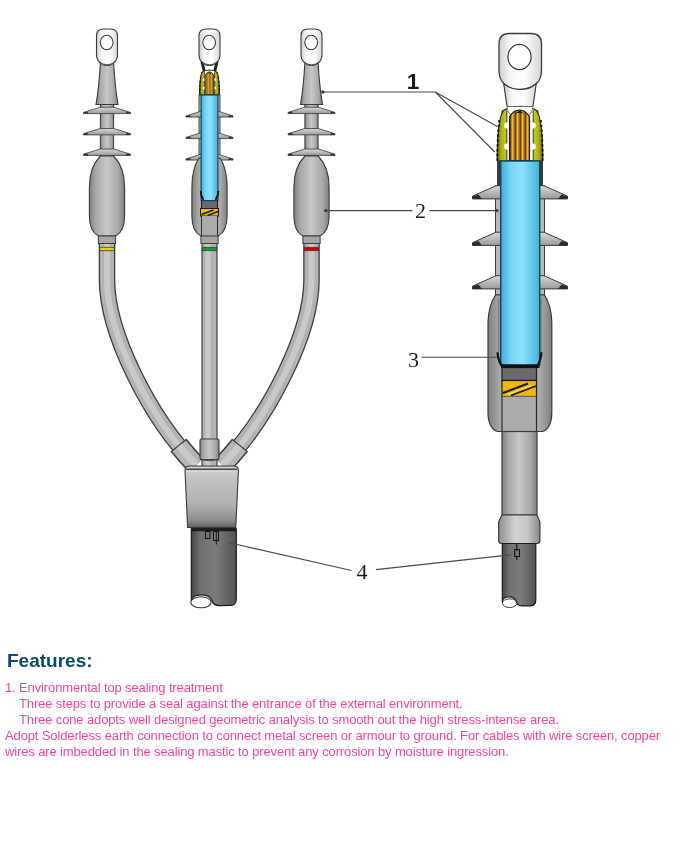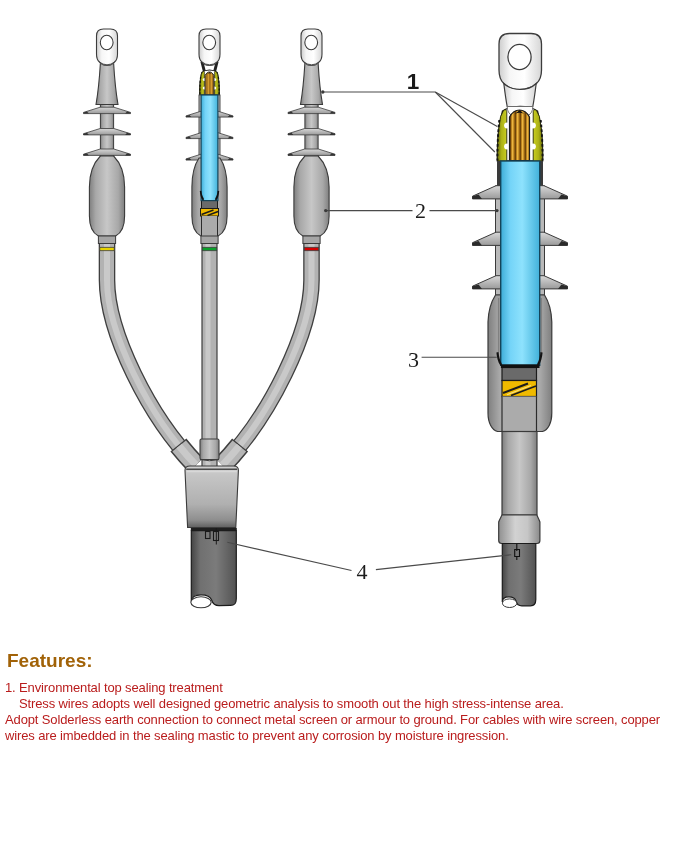--- a/index.html
+++ b/index.html
@@ -1,19 +1,19 @@
 <!DOCTYPE html>
 <html><head>
 <meta charset="utf-8">
 <style>
   html,body{margin:0;padding:0;background:#ffffff;}
   #page{position:relative;width:686px;height:845px;background:#fff;overflow:hidden;
         font-family:"Liberation Sans", sans-serif;}
   #diagram{position:absolute;left:0;top:0;}
-  .feat{position:absolute;color:#b91c1c;}
+  .feat{position:absolute;color:#ec4899;}
 </style>
 </head>
 <body>
 <div id="page">
 <svg id="diagram" width="686" height="640" viewBox="0 0 686 640" xmlns="http://www.w3.org/2000/svg">
 <defs>
   <linearGradient id="bodyG" x1="0" y1="0" x2="1" y2="0">
     <stop offset="0" stop-color="#7f7f7f"></stop>
           <stop offset="0.18" stop-color="#a8a8a8"></stop>
     <stop offset="0.5" stop-color="#c7c7c7"></stop>
@@ -319,19 +319,20 @@
   <circle cx="322.8" cy="92" r="1.7"></circle>
   <circle cx="325.7" cy="210.6" r="1.7"></circle>
   <circle cx="497" cy="210.6" r="1.6"></circle>
 </g>
 <text x="413" y="88.5" font-family="Liberation Sans, sans-serif" font-size="22.5" font-weight="bold" fill="#1a1a1a" text-anchor="middle">1</text>
 <text x="420.5" y="218" font-family="Liberation Serif, serif" font-size="22" fill="#1c1c1c" text-anchor="middle">2</text>
 <text x="413.5" y="366.5" font-family="Liberation Serif, serif" font-size="22" fill="#1c1c1c" text-anchor="middle">3</text>
 <text x="362" y="578.5" font-family="Liberation Serif, serif" font-size="22" fill="#1c1c1c" text-anchor="middle">4</text>
 </svg>
 
-<div class="feat" style="left:7px;top:650px;font-size:19px;font-weight:bold;color:#a16207;">Features:</div>
+<div class="feat" style="left:7px;top:650px;font-size:19px;font-weight:bold;color:#0c4a6e;">Features:</div>
 <div class="feat" style="left:5px;top:680px;font-size:13px;line-height:16px;width:676px;letter-spacing:-0.13px;">
   <div>1. Environmental top sealing treatment</div>
-  <div style="margin-left:14px">Stress wires adopts well designed geometric analysis to smooth out the high stress-intense area.</div>
+  <div style="margin-left:14px">Three steps to provide a seal against the entrance of the external environment.</div>
+  <div style="margin-left:14px">Three cone adopts well designed geometric analysis to smooth out the high stress-intense area.</div>
   <div style="">Adopt Solderless earth connection to connect metal screen or armour to ground. For cables with wire screen, copper wires are imbedded in the sealing mastic to prevent any corrosion by moisture ingression.</div>
 </div>
 </div>
 
 </body></html>

